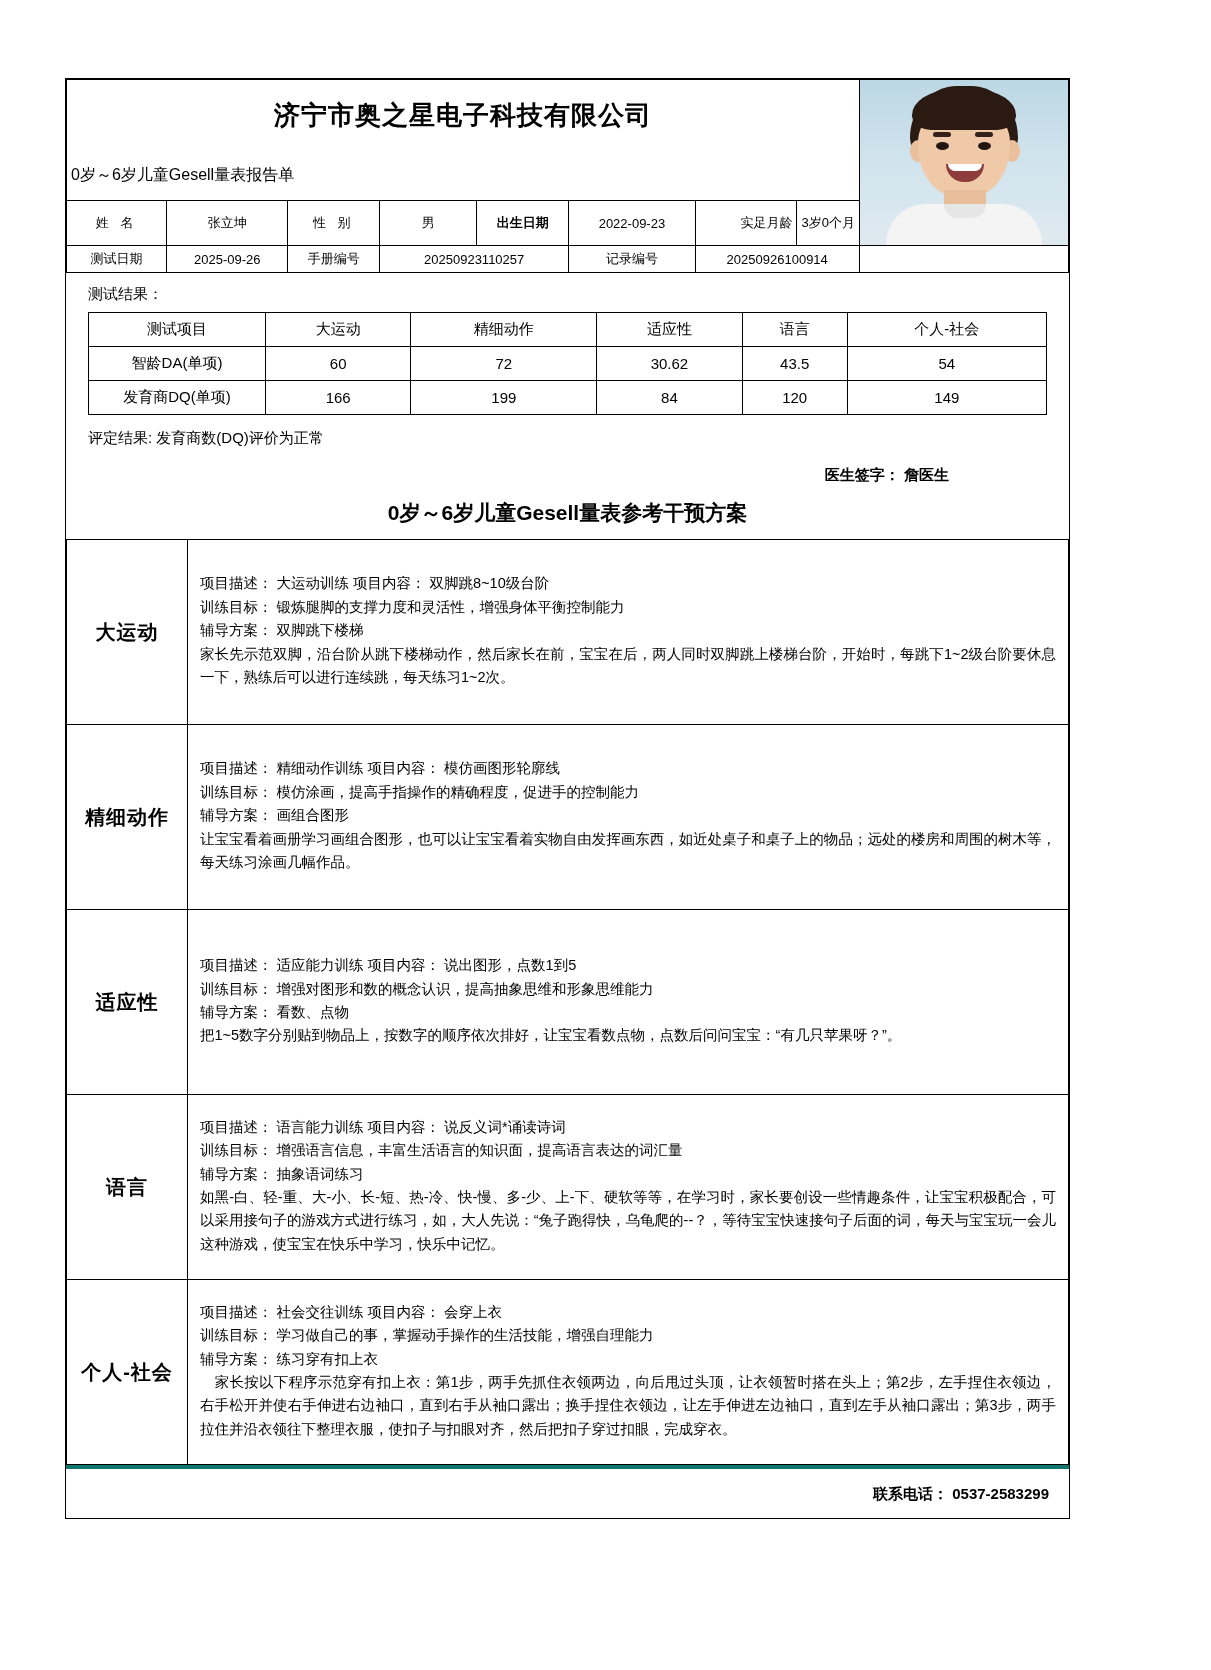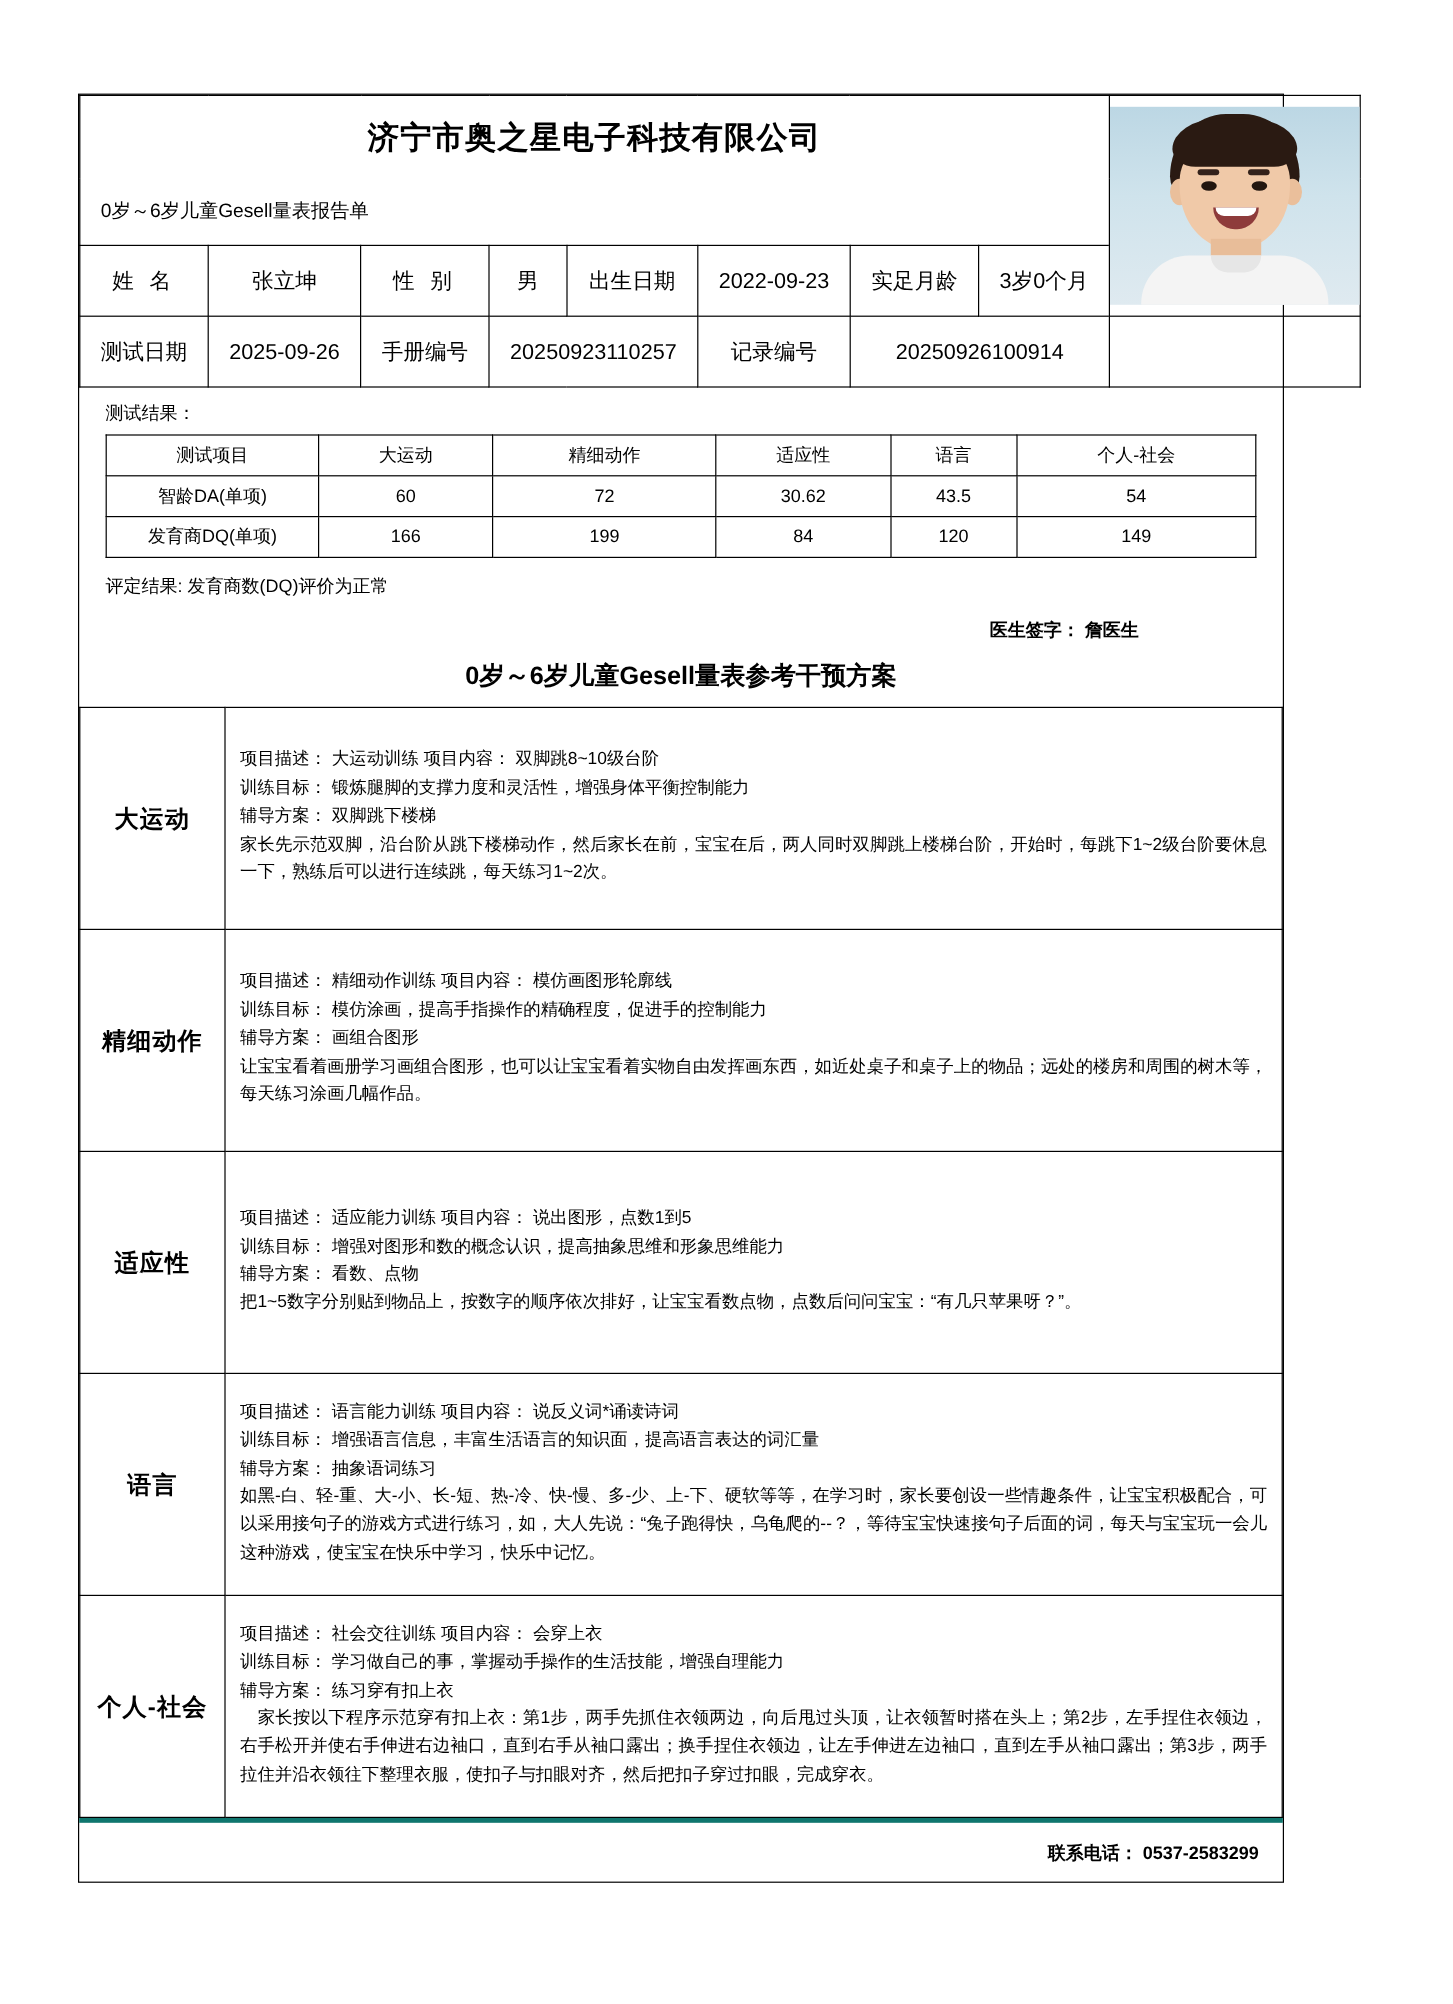--- a/index.html
+++ b/index.html
@@ -22,40 +22,40 @@
     border: 1px solid #000;
     box-sizing: border-box;
     background: #fff;
   }
   table {
     border-collapse: collapse;
     width: 100%;
   }
   .hdr-table td {
     border: 1px solid #000;
-    padding: 17px;
+    padding: 4px;
     vertical-align: middle;
   }
   .hdr-title {
     text-align: center;
     font-size: 26px;
     font-weight: bold;
     letter-spacing: 1px;
     padding-top: 12px;
   }
   .hdr-sub {
     text-align: left;
     font-size: 16px;
     padding-bottom: 10px;
     padding-top: 4px;
   }
   .cellpad {
     padding: 7px 6px;
     text-align: center;
-    font-size: 18px;
+    font-size: 13px;
     white-space: nowrap;
   }
   .label-cell {
     letter-spacing: 4px;
   }
   .photo-cell {
     width: 208px;
     padding: 0 !important;
     vertical-align: top;
   }
@@ -235,21 +235,21 @@
       </td>
     </tr>
     <tr>
       <td colspan="8" class="hdr-sub" style="border-top:none;">0岁～6岁儿童Gesell量表报告单</td>
     </tr>
     <tr>
       <td class="cellpad label-cell" style="width:98px;">姓 名</td>
       <td class="cellpad" style="width:120px;">张立坤</td>
       <td class="cellpad label-cell" style="width:88px;">性 别</td>
       <td class="cellpad" style="width:98px;">男</td>
-      <td class="cellpad" style="width:87px;">出生日期</td>
+      <td class="cellpad" style="width:87px;font-weight:bold;">出生日期</td>
       <td class="cellpad" style="width:126px;">2022-09-23</td>
       <td class="cellpad" style="width:100px;text-align:right;">实足月龄</td>
       <td class="cellpad">3岁0个月</td>
     </tr>
     <tr>
       <td class="cellpad">测试日期</td>
       <td class="cellpad">2025-09-26</td>
       <td class="cellpad">手册编号</td>
       <td class="cellpad" colspan="2">20250923110257</td>
       <td class="cellpad">记录编号</td>

